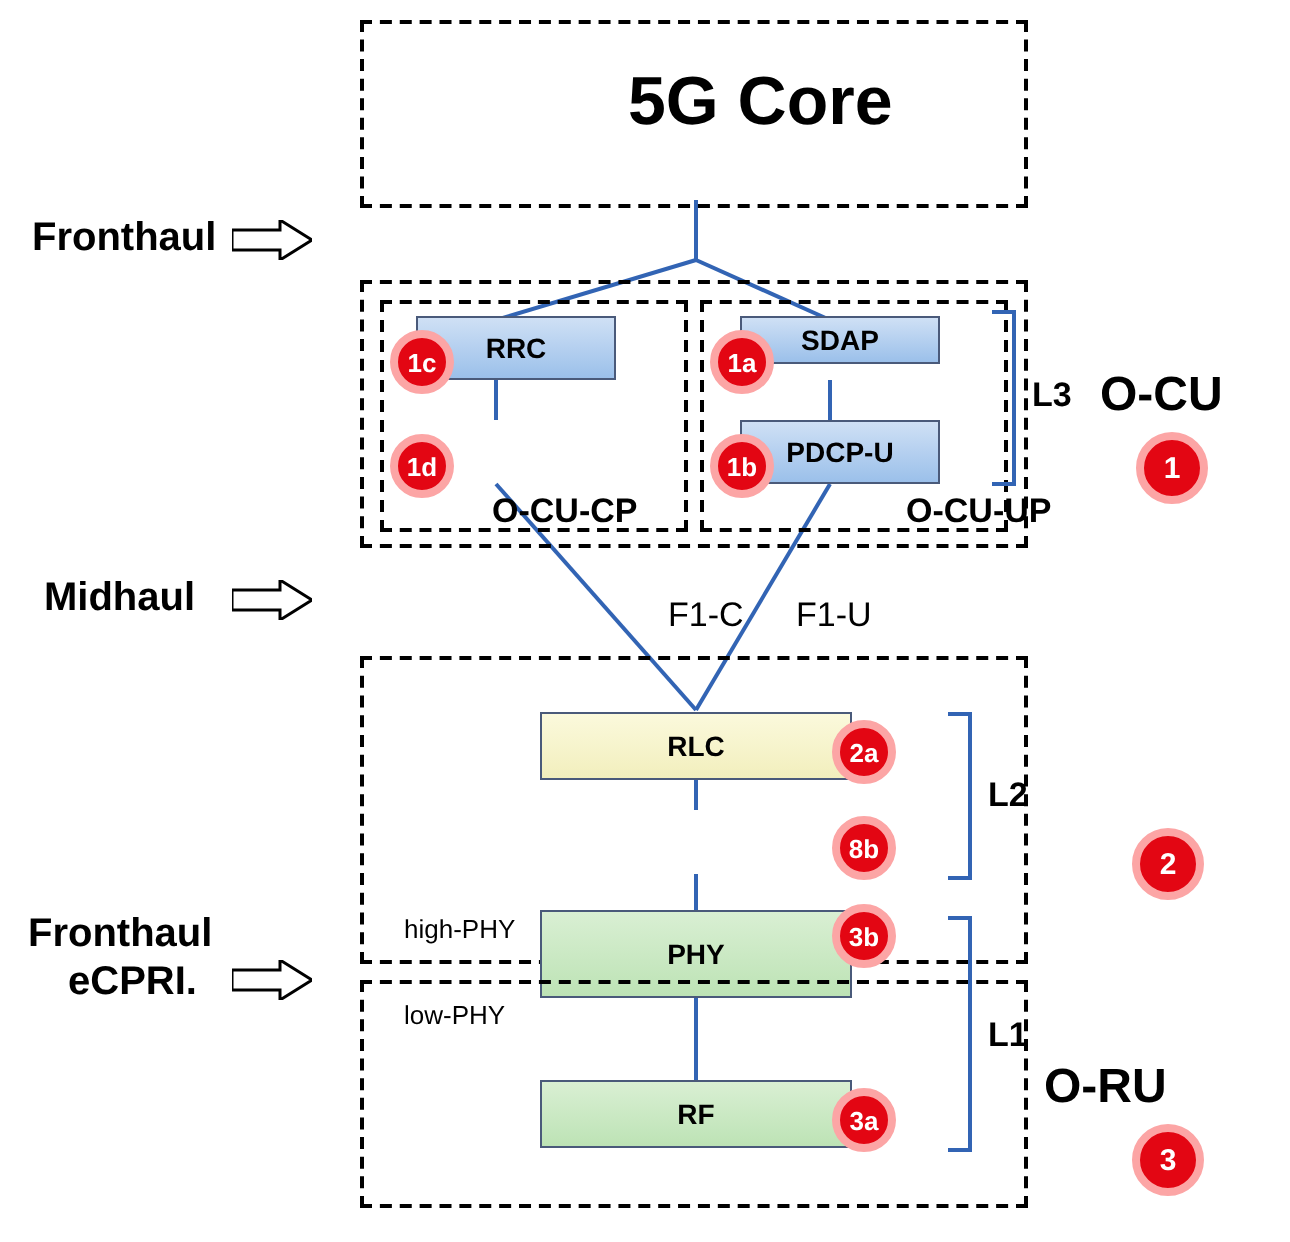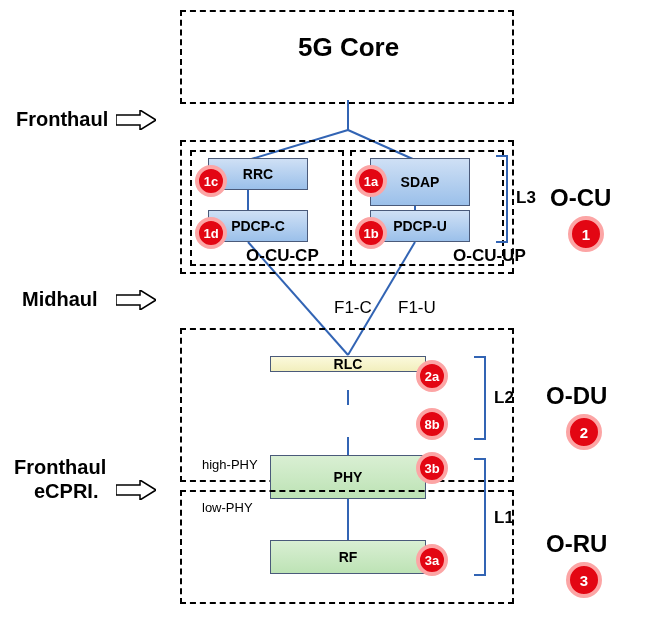--- a/index.html
+++ b/index.html
@@ -26,21 +26,21 @@
     display: flex;
     align-items: center;
     justify-content: center;
     font-weight: bold;
     box-sizing: border-box;
   }
   .blue  { background: linear-gradient(#cfe0f5,#9bc0ea); color:#000; }
   .yell  { background: linear-gradient(#fbf9dc,#f2efbd); color:#000; }
   .green { background: linear-gradient(#d9efd3,#bde3b5); color:#000; }
   .title-5g {
-    position:absolute; font-weight:bold; font-size:26px;
+    position:absolute; font-weight:bold; font-size:34px;margin-left:16px;
   }
   .side-label { position:absolute; font-weight:bold; font-size:20px; }
   .layer-lbl  { position:absolute; font-weight:bold; font-size:17px; }
   .right-lbl  { position:absolute; font-weight:bold; font-size:24px; }
   .plain      { position:absolute; font-size:17px;margin-left:38px; }
   .small      { position:absolute; font-size:13px; }
   .badge {
     position:absolute;
     width:24px; height:24px;
     border-radius:50%;
@@ -116,22 +116,21 @@
   <div class="dashed-box" style="left:180px; top:10px; width:330px; height:90px"></div>
   <div class="title-5g" style="left:298px; top:32px">5G Core</div>
 
   <div class="dashed-box" style="left:180px; top:140px; width:330px; height:130px"></div>
 
   <div class="dashed-box" style="left:190px; top:150px; width:150px; height:112px"></div>
 
   <div class="dashed-box" style="left:350px; top:150px; width:150px; height:112px"></div>
 
   <div class="proto blue" style="left:208px; top:158px; width:100px; height:32px">RRC</div>
-  <div class="proto blue" style="left:208px; top:210px; width:100px; height:32px">PDCP-C</div>
-  <div class="proto blue" style="left:370px; top:158px; width:100px; height:48px">SDAP</div>
+  <div class="proto blue" style="left:370px; top:158px; width:100px; height:24px">SDAP</div>
   <div class="proto blue" style="left:370px; top:210px; width:100px; height:32px">PDCP-U</div>
 
   <div class="plain" style="left:208px; top:246px; font-weight:bold">O-CU-CP</div>
   <div class="plain" style="left:415px; top:246px; font-weight:bold">O-CU-UP</div>
 
   <div class="badge" style="left:195px; top:165px">1c</div>
   <div class="badge" style="left:195px; top:217px">1d</div>
   <div class="badge" style="left:355px; top:165px">1a</div>
   <div class="badge" style="left:355px; top:217px">1b</div>
 
@@ -139,38 +138,37 @@
   <div class="layer-lbl" style="left:516px; top:188px">L3</div>
 
   <div class="right-lbl" style="left:550px; top:184px">O-CU</div>
   <div class="badge badge-lg" style="left:568px; top:216px">1</div>
 
   <div class="plain" style="left:296px; top:298px">F1-C</div>
   <div class="plain" style="left:360px; top:298px">F1-U</div>
 
   <div class="dashed-box" style="left:180px; top:328px; width:330px; height:150px"></div>
 
-  <div class="proto yell" style="left:270px; top:356px; width:156px; height:16px">RLC</div>
+  <div class="proto yell" style="left:270px; top:356px; width:156px; height:34px">RLC</div>
   <div class="badge" style="left:416px; top:360px">2a</div>
   <div class="badge" style="left:416px; top:408px">8b</div>
 
   <div class="bracket" style="left:478px; top:356px; width:6px; height:84px"></div>
   <div class="layer-lbl" style="left:494px; top:388px">L2</div>
 
-  <div class="right-lbl" style="left:546px; top:382px">O-DU</div>
   <div class="badge badge-lg" style="left:566px; top:414px">2</div>
 
   <div class="proto green" style="left:270px; top:455px; width:156px; height:44px">PHY</div>
   <div class="badge" style="left:416px; top:452px">3b</div>
   <div class="small" style="left:202px; top:457px">high-PHY</div>
   <div class="small" style="left:202px; top:500px">low-PHY</div>
 
   <div class="dashed-box" style="left:180px; top:490px; width:330px; height:110px"></div>
   <div class="proto green" style="left:270px; top:540px; width:156px; height:34px">RF</div>
   <div class="badge" style="left:416px; top:544px">3a</div>
 
   <div class="bracket" style="left:478px; top:458px; width:6px; height:118px"></div>
   <div class="layer-lbl" style="left:494px; top:508px">L1</div>
 
-  <div class="right-lbl" style="left:546px; top:530px">O-RU</div>
+  <div class="right-lbl" style="left:522px; top:530px">O-RU</div>
   <div class="badge badge-lg" style="left:566px; top:562px">3</div>
 
 </div>
 
 </body></html>

